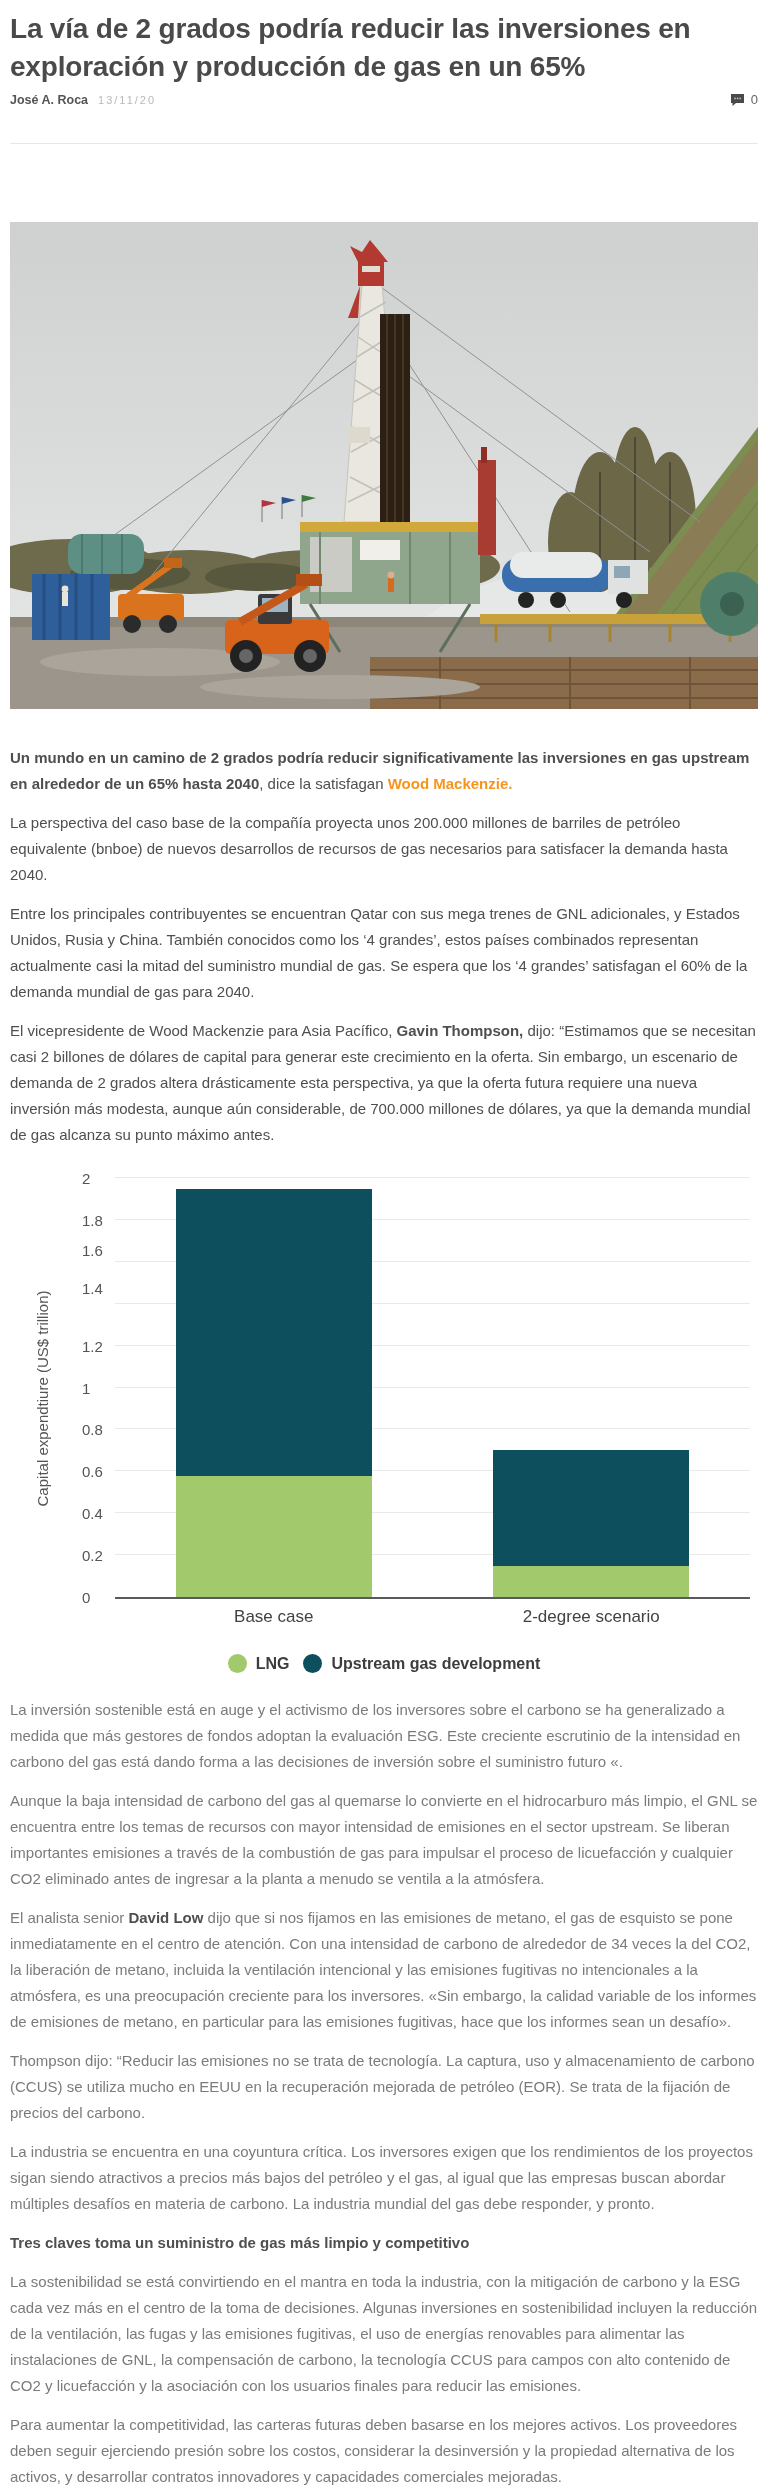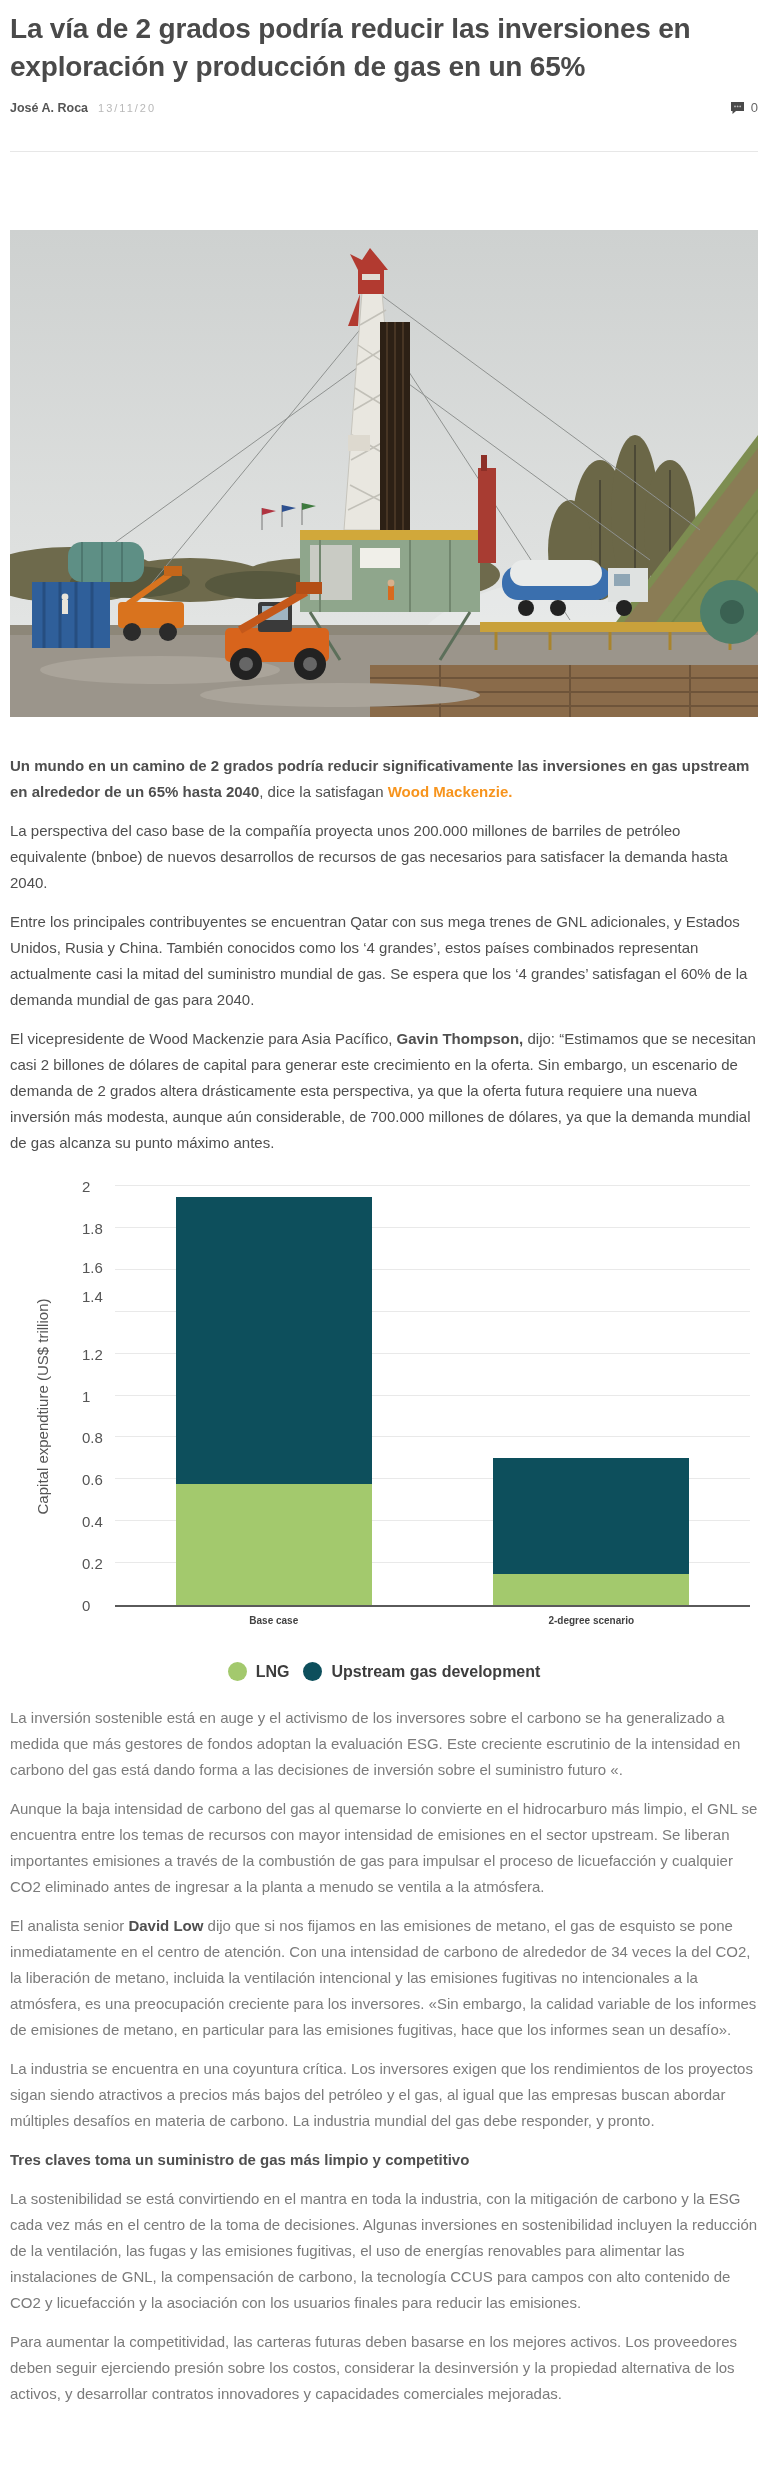--- a/index.html
+++ b/index.html
@@ -1,18 +1,18 @@
 <!DOCTYPE html>
 <html><head>
 <meta charset="utf-8">
 <style>
   html,body{margin:0;padding:0;background:#ffffff;}
   body{width:768px;font-family:"Liberation Sans",sans-serif;color:#777;}
   .wrap{padding:6px 10px 30px 10px;}
-  h1{font-size:28px;line-height:38px;color:#4a4a4a;font-weight:700;margin:4px 0 14px 0;letter-spacing:-0.2px;}
+  h1{font-size:28px;line-height:38px;color:#4a4a4a;font-weight:700;margin:4px 0 6px 0;letter-spacing:-0.2px;}
   .byline{display:flex;align-items:center;justify-content:space-between;margin:0 0 0 0;gap:44px;}
   .byline-left{display:flex;align-items:baseline;gap:10px;}
   .author{font-size:12.5px;font-weight:700;color:#555;}
   .date{font-size:11px;color:#b8b8b8;letter-spacing:2px;}
   .comments{display:flex;align-items:center;gap:6px;color:#666;font-size:13px;}
   .comments svg{display:block;}
   .rule{border:none;border-top:1px solid #e7e7e7;margin:36px 0 0 0;}
   .ad-space{height:78px;}
   figure{margin:0;}
   figure svg{display:block;width:748px;height:487px;}
@@ -22,21 +22,21 @@
   a.olink{color:#f7941d;font-weight:700;text-decoration:none;}
   
   .chart-block{position:relative;height:515px;margin:16px 0 18px 0;}
   .ylabel{position:absolute;left:-118px;top:226px;width:300px;text-align:center;transform:rotate(-90deg);font-size:15px;color:#555;}
   .plot{position:absolute;left:105px;right:8px;top:14px;height:419px;border-bottom:2px solid #5a5a5a;}
   .gridline{position:absolute;left:0;right:0;height:1px;background:#e9e9e9;}
   .tick{position:absolute;left:72px;transform:translateY(-50%);font-size:15px;color:#555;}
   .bar{position:absolute;width:196px;}
   .bar-seg{position:absolute;left:0;width:100%;}
   .xlabels{position:absolute;left:105px;right:8px;top:443px;display:flex;}
-  .xlabels div{flex:1;text-align:center;font-size:10px;color:#424242;font-weight:700;}
+  .xlabels div{flex:1;text-align:center;font-size:17px;color:#424242;font-weight:400;}
   .legend{position:absolute;left:0;right:0;top:490px;display:flex;justify-content:center;align-items:center;gap:14px;}
   .legend .item{display:flex;align-items:center;gap:9px;}
   .legend .dot{width:19px;height:19px;border-radius:50%;}
   .legend .lbl{font-size:16px;color:#3d3d3d;font-weight:600;}
 </style>
 </head>
 <body>
 
 <div class="wrap">
 
@@ -275,21 +275,21 @@
       </div>
     <div id="ticks">
         <span class="tick" style="top: 433px;">0</span>
         <span class="tick" style="top: 391.1px;">0.2</span>
         <span class="tick" style="top: 349.2px;">0.4</span>
         <span class="tick" style="top: 307.3px;">0.6</span>
         <span class="tick" style="top: 265.4px;">0.8</span>
         <span class="tick" style="top: 223.5px;">1</span>
         <span class="tick" style="top: 181.6px;">1.2</span>
         <span class="tick" style="top: 124px;">1.4</span>
-        <span class="tick" style="top: 95px;">1.6</span>
+        <span class="tick" style="top: 86px;">1.6</span>
         <span class="tick" style="top: 55.9px;">1.8</span>
         <span class="tick" style="top: 14px;">2</span>
       </div>
     <div class="xlabels" id="xlabels">
         <div>Base case</div>
         <div>2-degree scenario</div>
       </div>
     <div class="legend" id="legend">
         <div class="item">
           <span class="dot" style="background: rgb(163, 201, 109);"></span>
@@ -299,19 +299,20 @@
           <span class="dot" style="background: rgb(13, 79, 92);"></span>
           <span class="lbl">Upstream gas development</span>
         </div>
       </div>
   </div>
 
   <div class="body-copy">
       <p class="para"><span>La inversión sostenible está en auge y el activismo de los inversores sobre el carbono se ha generalizado a medida que más gestores de fondos adoptan la evaluación ESG. Este creciente escrutinio de la intensidad en carbono del gas está dando forma a las decisiones de inversión sobre el suministro futuro «.</span></p>
       <p class="para"><span>Aunque la baja intensidad de carbono del gas al quemarse lo convierte en el hidrocarburo más limpio, el GNL se encuentra entre los temas de recursos con mayor intensidad de emisiones en el sector upstream. Se liberan importantes emisiones a través de la combustión de gas para impulsar el proceso de licuefacción y cualquier CO2 eliminado antes de ingresar a la planta a menudo se ventila a la atmósfera.</span></p>
       <p class="para"><span>El analista senior </span><strong>David Low</strong><span> dijo que si nos fijamos en las emisiones de metano, el gas de esquisto se pone inmediatamente en el centro de atención. Con una intensidad de carbono de alrededor de 34 veces la del CO2, la liberación de metano, incluida la ventilación intencional y las emisiones fugitivas no intencionales a la atmósfera, es una preocupación creciente para los inversores. «Sin embargo, la calidad variable de los informes de emisiones de metano, en particular para las emisiones fugitivas, hace que los informes sean un desafío».</span></p>
+      <p class="para"><span>Thompson dijo: “Reducir las emisiones no se trata de tecnología. La captura, uso y almacenamiento de carbono (CCUS) se utiliza mucho en EEUU en la recuperación mejorada de petróleo (EOR). Se trata de la fijación de precios del carbono.</span></p>
       <p class="para"><span>La industria se encuentra en una coyuntura crítica. Los inversores exigen que los rendimientos de los proyectos sigan siendo atractivos a precios más bajos del petróleo y el gas, al igual que las empresas buscan abordar múltiples desafíos en materia de carbono. La industria mundial del gas debe responder, y pronto.</span></p>
       <p class="para"><strong>Tres claves toma un suministro de gas más limpio y competitivo</strong></p>
       <p class="para"><span>La sostenibilidad se está convirtiendo en el mantra en toda la industria, con la mitigación de carbono y la ESG cada vez más en el centro de la toma de decisiones. Algunas inversiones en sostenibilidad incluyen la reducción de la ventilación, las fugas y las emisiones fugitivas, el uso de energías renovables para alimentar las instalaciones de GNL, la compensación de carbono, la tecnología CCUS para campos con alto contenido de CO2 y licuefacción y la asociación con los usuarios finales para reducir las emisiones.</span></p>
       <p class="para"><span>Para aumentar la competitividad, las carteras futuras deben basarse en los mejores activos. Los proveedores deben seguir ejerciendo presión sobre los costos, considerar la desinversión y la propiedad alternativa de los activos, y desarrollar contratos innovadores y capacidades comerciales mejoradas.</span></p>
     </div>
 
 </div>
 
 </body></html>

